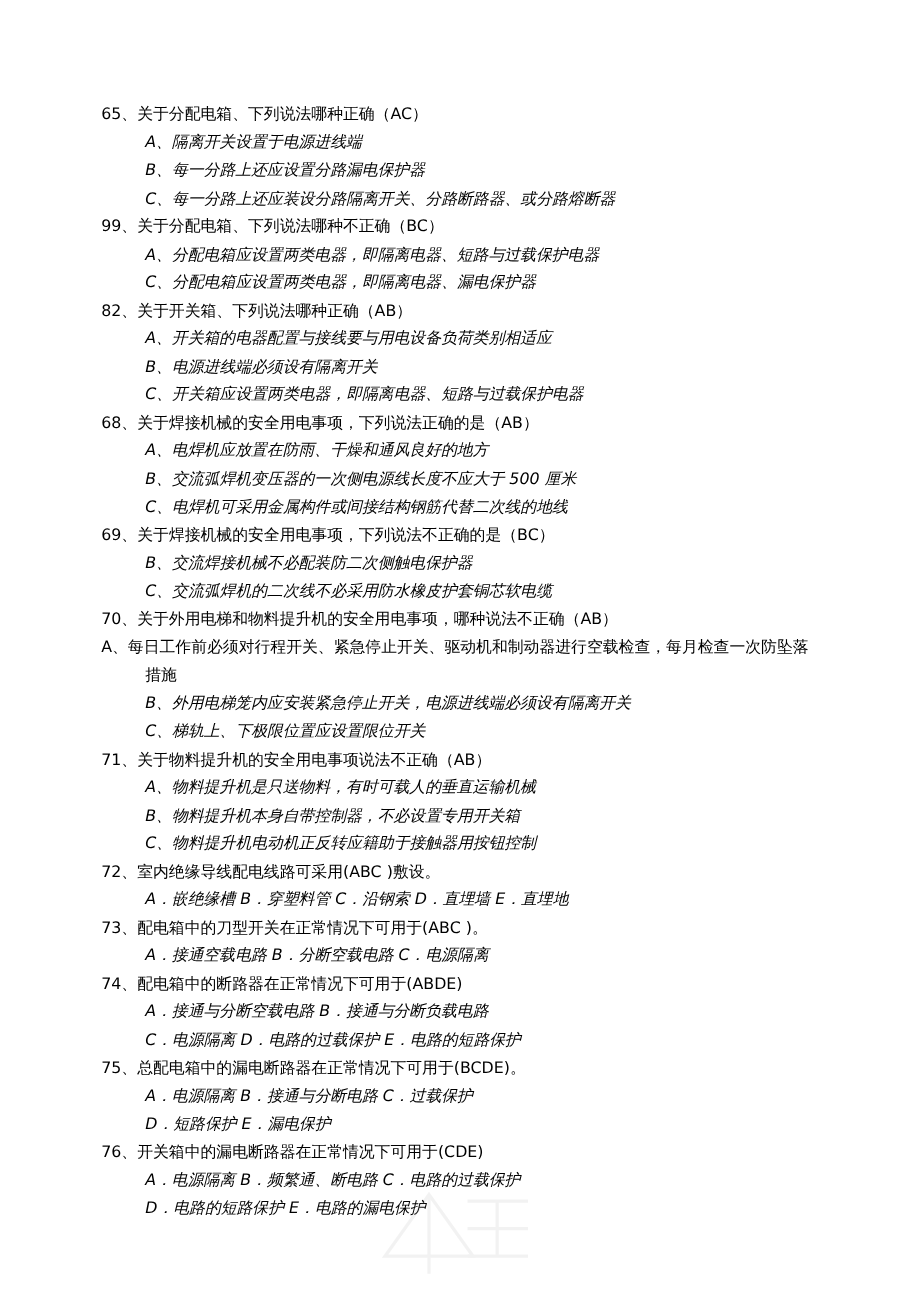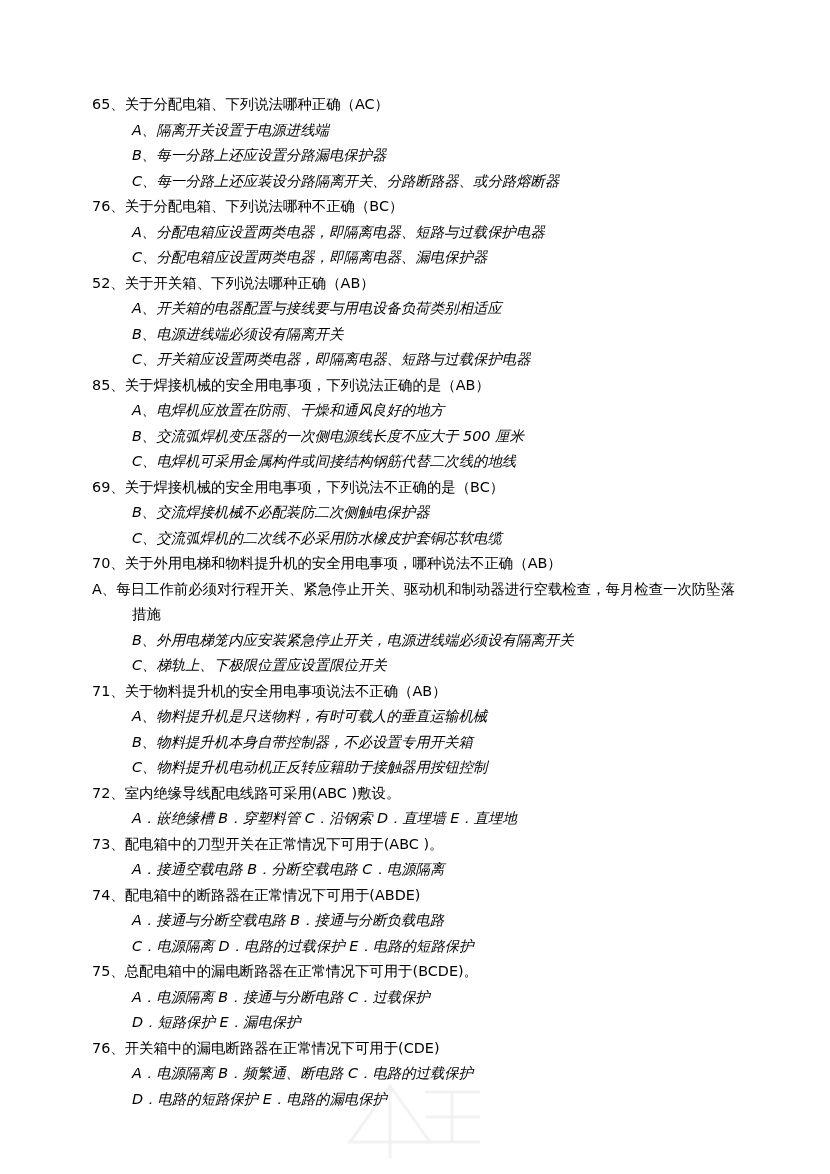--- a/index.html
+++ b/index.html
@@ -67,34 +67,34 @@
   <div class="content">
 
     <div class="q-block">
       <div class="q-line q-stem">65、关于分配电箱、下列说法哪种正确（AC）</div>
       <div class="q-line q-opt">A、隔离开关设置于电源进线端</div>
       <div class="q-line q-opt">B、每一分路上还应设置分路漏电保护器</div>
       <div class="q-line q-opt">C、每一分路上还应装设分路隔离开关、分路断路器、或分路熔断器</div>
     </div>
 
     <div class="q-block">
-      <div class="q-line q-stem">76、关于分配电箱、下列说法哪种不正确（BC）</div>
+      <div class="q-line q-stem">99、关于分配电箱、下列说法哪种不正确（BC）</div>
       <div class="q-line q-opt">A、分配电箱应设置两类电器，即隔离电器、短路与过载保护电器</div>
       <div class="q-line q-opt">C、分配电箱应设置两类电器，即隔离电器、漏电保护器</div>
     </div>
 
     <div class="q-block">
-      <div class="q-line q-stem">52、关于开关箱、下列说法哪种正确（AB）</div>
+      <div class="q-line q-stem">82、关于开关箱、下列说法哪种正确（AB）</div>
       <div class="q-line q-opt">A、开关箱的电器配置与接线要与用电设备负荷类别相适应</div>
       <div class="q-line q-opt">B、电源进线端必须设有隔离开关</div>
       <div class="q-line q-opt">C、开关箱应设置两类电器，即隔离电器、短路与过载保护电器</div>
     </div>
 
     <div class="q-block">
-      <div class="q-line q-stem">85、关于焊接机械的安全用电事项，下列说法正确的是（AB）</div>
+      <div class="q-line q-stem">68、关于焊接机械的安全用电事项，下列说法正确的是（AB）</div>
       <div class="q-line q-opt">A、电焊机应放置在防雨、干燥和通风良好的地方</div>
       <div class="q-line q-opt">B、交流弧焊机变压器的一次侧电源线长度不应大于 500 厘米</div>
       <div class="q-line q-opt">C、电焊机可采用金属构件或间接结构钢筋代替二次线的地线</div>
     </div>
 
     <div class="q-block">
       <div class="q-line q-stem">69、关于焊接机械的安全用电事项，下列说法不正确的是（BC）</div>
       <div class="q-line q-opt">B、交流焊接机械不必配装防二次侧触电保护器</div>
       <div class="q-line q-opt">C、交流弧焊机的二次线不必采用防水橡皮护套铜芯软电缆</div>
     </div>

